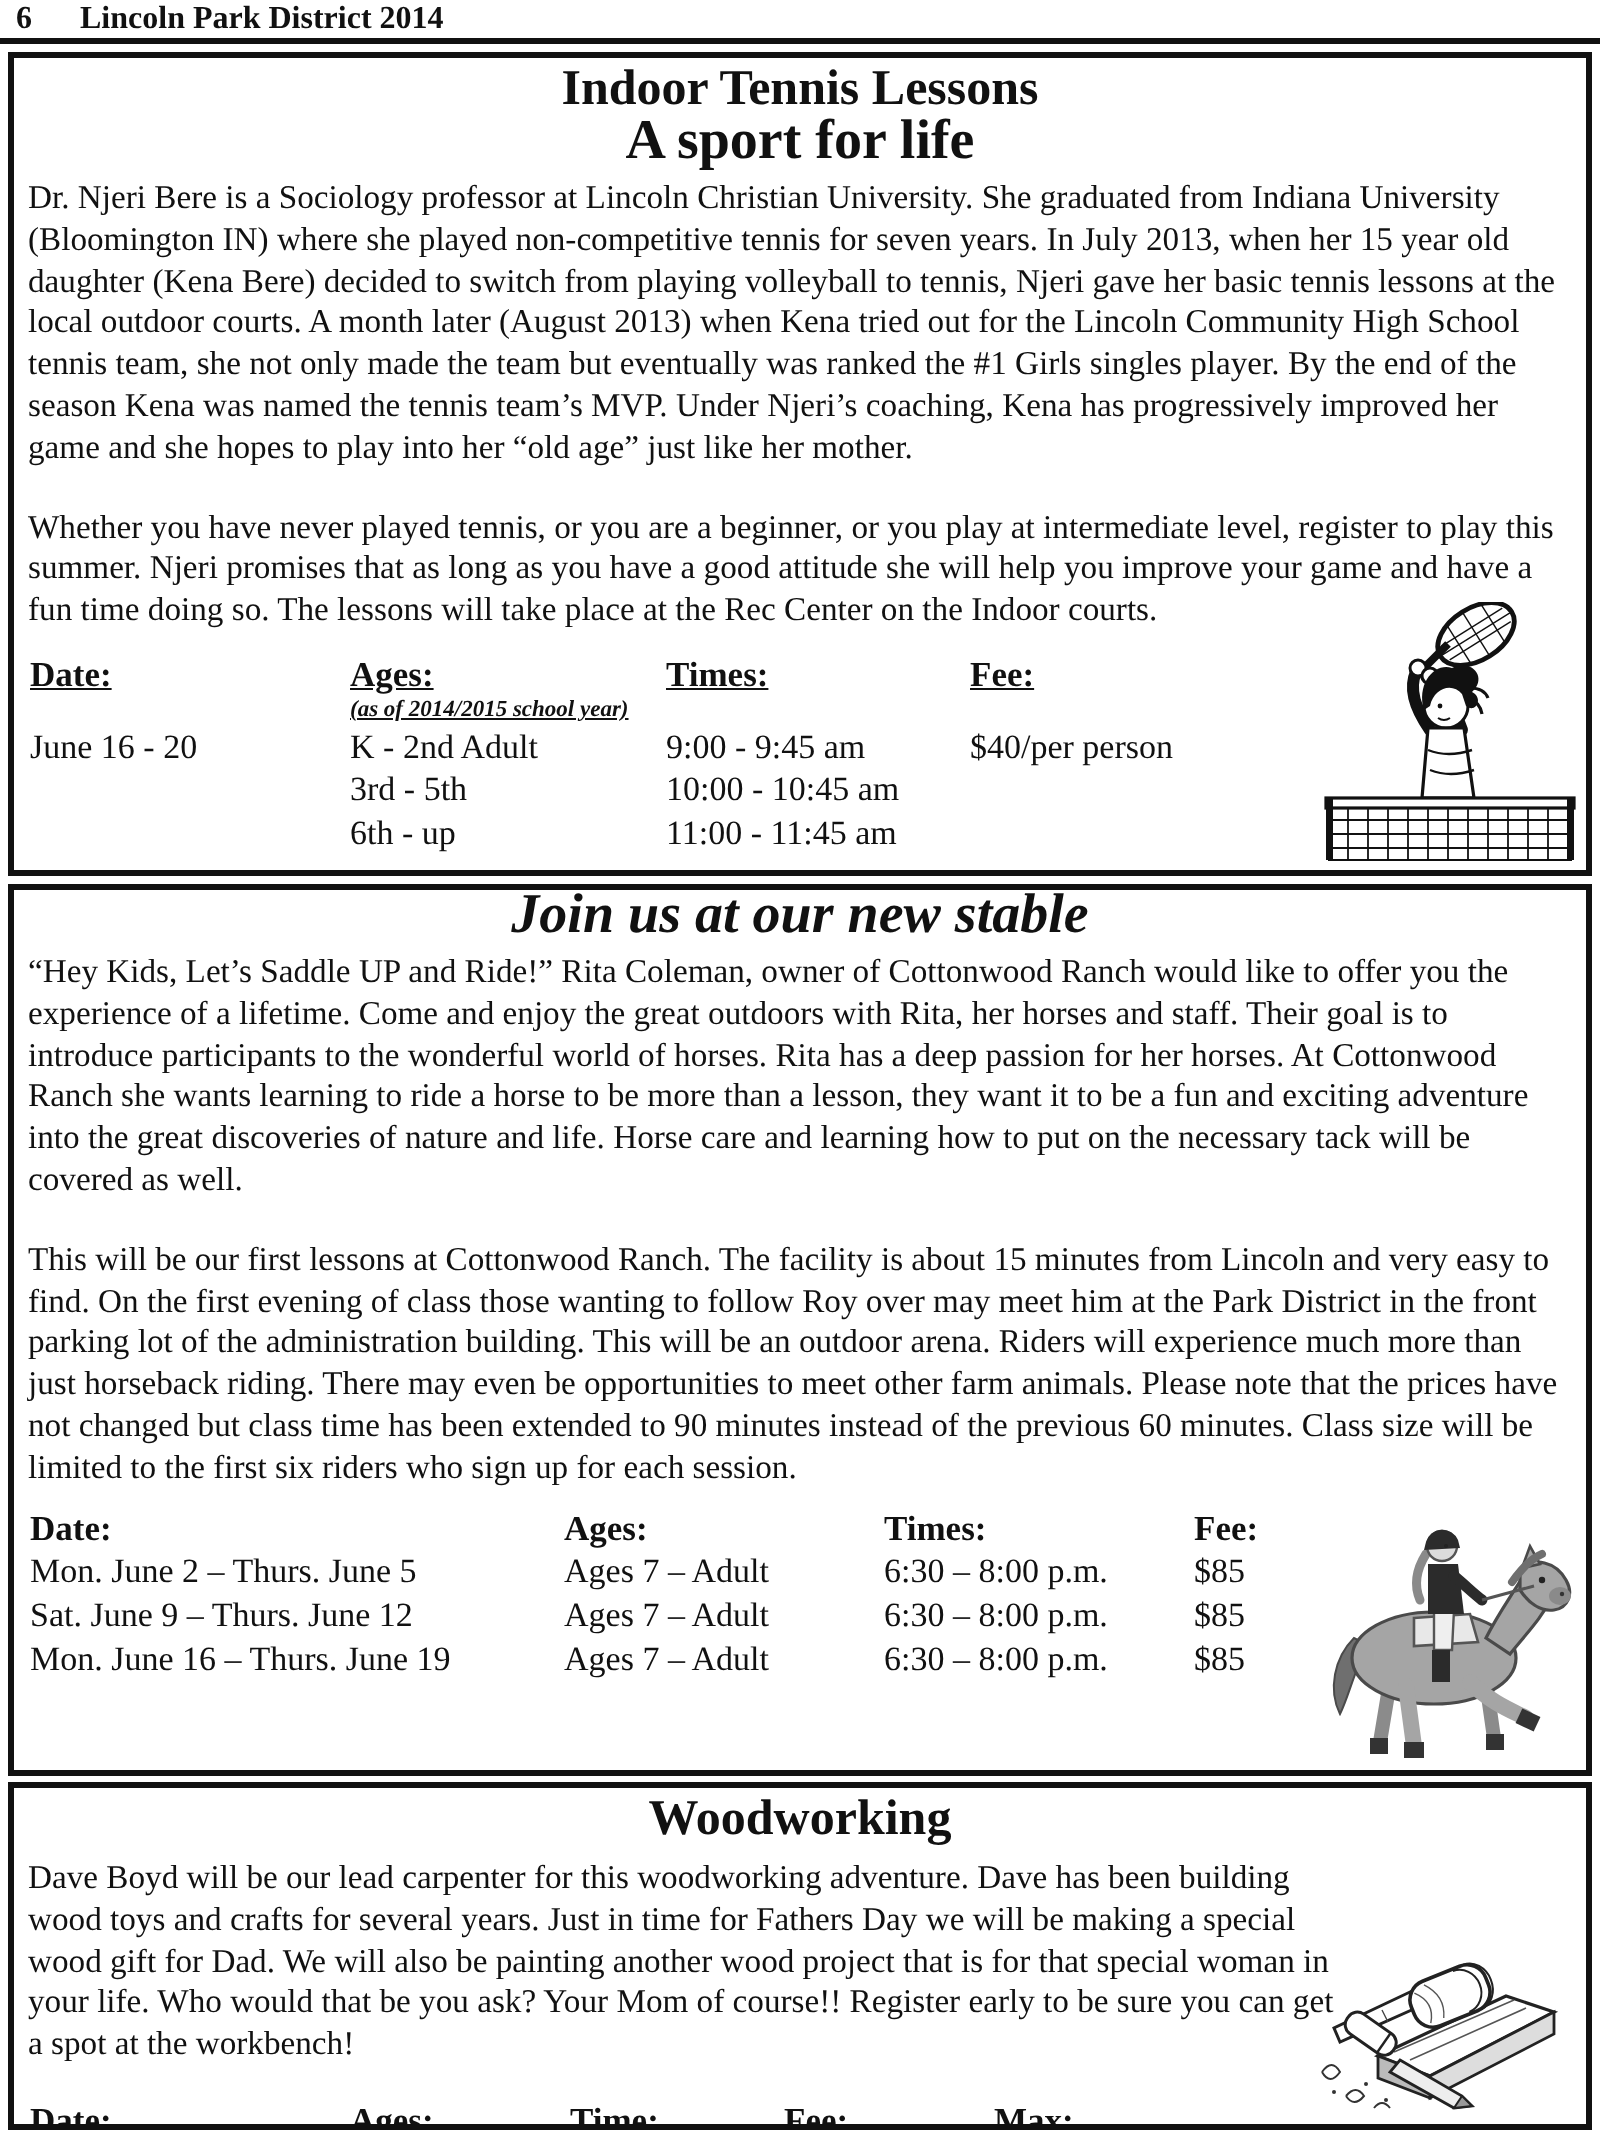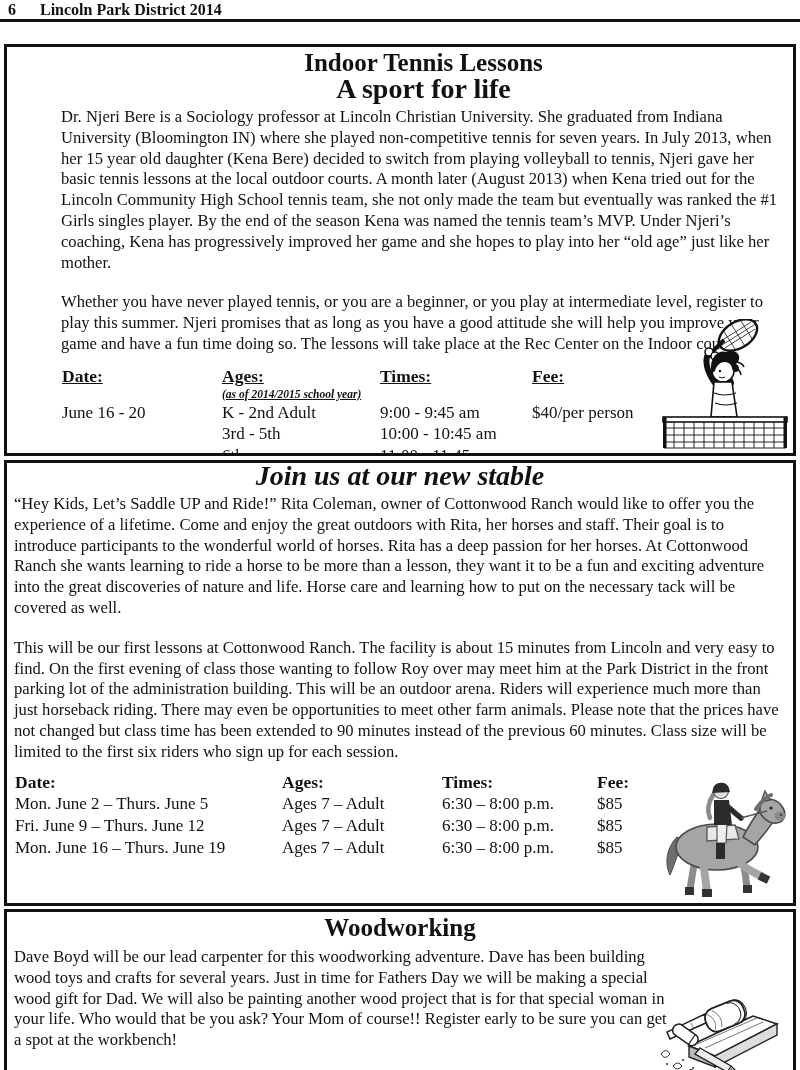--- a/index.html
+++ b/index.html
@@ -6,21 +6,21 @@
     font-family:"Liberation Serif","DejaVu Serif",serif;}
   .page{position:relative;width:800px;height:1070px;background:#fff;overflow:hidden;}
 
   
   .pagehead{display:flex;align-items:flex-end;gap:24px;padding:1px 0 1px 8px;
     border-bottom:3px solid #111;height:17px;}
   .pagehead .pnum,.pagehead .ptitle{font-weight:bold;font-size:16px;line-height:16px;}
 
   
   .box{position:relative;margin:0 4px;border:3px solid #111;background:#fff;overflow:hidden;}
-  .box.tennis{margin-top:22px;height:406px;padding-left:47px;}
+  .box.tennis{margin-top:4px;height:406px;}
   .box.horse{margin-top:4px;height:440px;}
   .box.wood{margin-top:3px;height:168px;}
 
   .sec-title{text-align:center;font-weight:bold;font-size:25px;line-height:27px;margin-top:2px;}
   .sec-sub{text-align:center;font-weight:bold;font-size:28px;line-height:25px;}
   .sec-sub.italic{font-style:italic;}
 
   .para{font-size:16.6px;line-height:20.8px;padding:0 7px;text-align:left;}
   .para.mt{margin-top:6px;}
   .pgap{height:19px;}
@@ -155,21 +155,21 @@
       <div class="gh">Date:</div>
       <div class="gh">Ages:</div>
       <div class="gh">Times:</div>
       <div class="gh">Fee:</div>
 
       <div>Mon. June 2 – Thurs. June 5</div>
       <div>Ages 7 – Adult</div>
       <div>6:30 – 8:00 p.m.</div>
       <div>$85</div>
 
-      <div>Fri. June 9 – Thurs. June 12</div>
+      <div>Sat. June 9 – Thurs. June 12</div>
       <div>Ages 7 – Adult</div>
       <div>6:30 – 8:00 p.m.</div>
       <div>$85</div>
 
       <div>Mon. June 16 – Thurs. June 19</div>
       <div>Ages 7 – Adult</div>
       <div>6:30 – 8:00 p.m.</div>
       <div>$85</div>
     </div>
 

